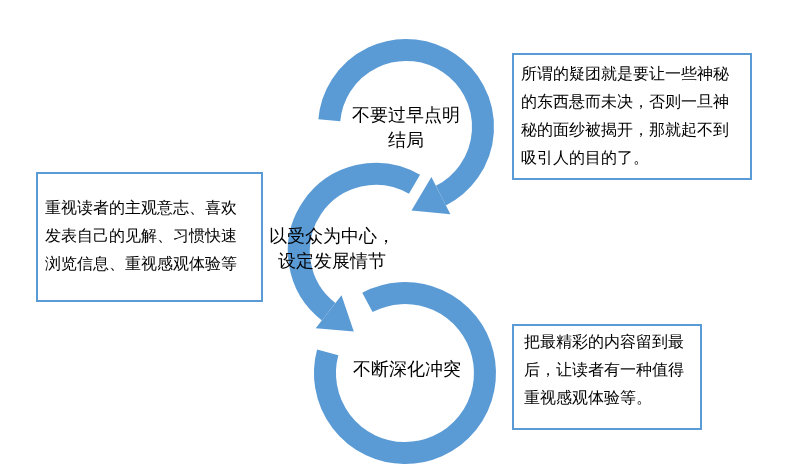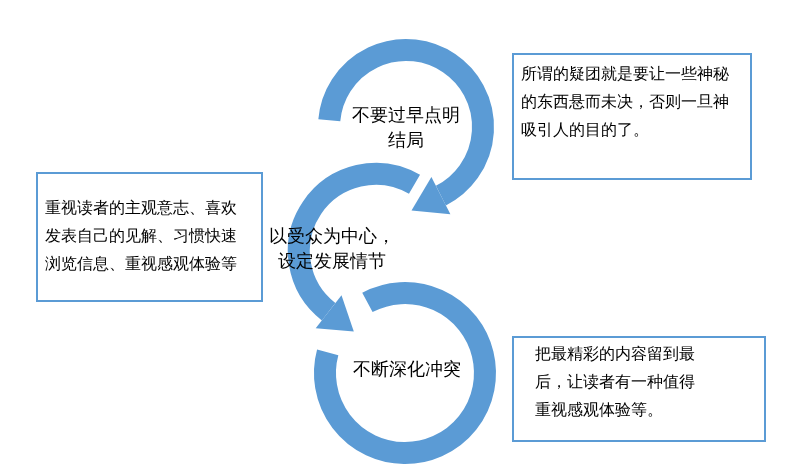--- a/index.html
+++ b/index.html
@@ -28,21 +28,21 @@
     position: absolute;
     box-sizing: border-box;
     border: 2px solid var(--color-box_border, #5B9BD5);
     background: var(--color-background, #fff);
     font-size: 16px;
     line-height: 28px;
   }
   .callout > div { white-space: nowrap; }
   .callout-left         { left: 36px;  top: 172px; width: 227px; height: 130px; padding: 20px 5px 0 7px; }
   .callout-top-right    { left: 512px; top: 53px;  width: 240px; height: 127px; padding: 5px 5px 0 7px; }
-  .callout-bottom-right { left: 512px; top: 336px; width: 254px; height: 106px; padding: 2px 5px 0 21px; }
+  .callout-bottom-right { left: 512px; top: 324px; width: 190px; height: 106px; padding: 2px 5px 0 10px; }
 
   .step-label-top    { left: 326px; top: 103px; }
   .step-label-middle { left: 252px; top: 224px; }
   .step-label-bottom { left: 327px; top: 357px; text-align: center; }
 </style>
 </head>
 <body style="--color-arrow: #5B9BD5; --color-box_border: #5B9BD5; --color-text: #000000; --color-background: #FFFFFF;">
 
 <div class="stage">
 
@@ -73,20 +73,21 @@
 
   <div class="callout callout-left">
       <div>重视读者的主观意志、喜欢</div>
       <div>发表自己的见解、习惯快速</div>
       <div>浏览信息、重视感观体验等</div>
     </div>
 
   <div class="callout callout-top-right">
       <div>所谓的疑团就是要让一些神秘</div>
       <div>的东西悬而未决，否则一旦神</div>
+      <div>秘的面纱被揭开，那就起不到</div>
       <div>吸引人的目的了。</div>
     </div>
 
   <div class="callout callout-bottom-right">
       <div>把最精彩的内容留到最</div>
       <div>后，让读者有一种值得</div>
       <div>重视感观体验等。</div>
     </div>
 
 </div>

